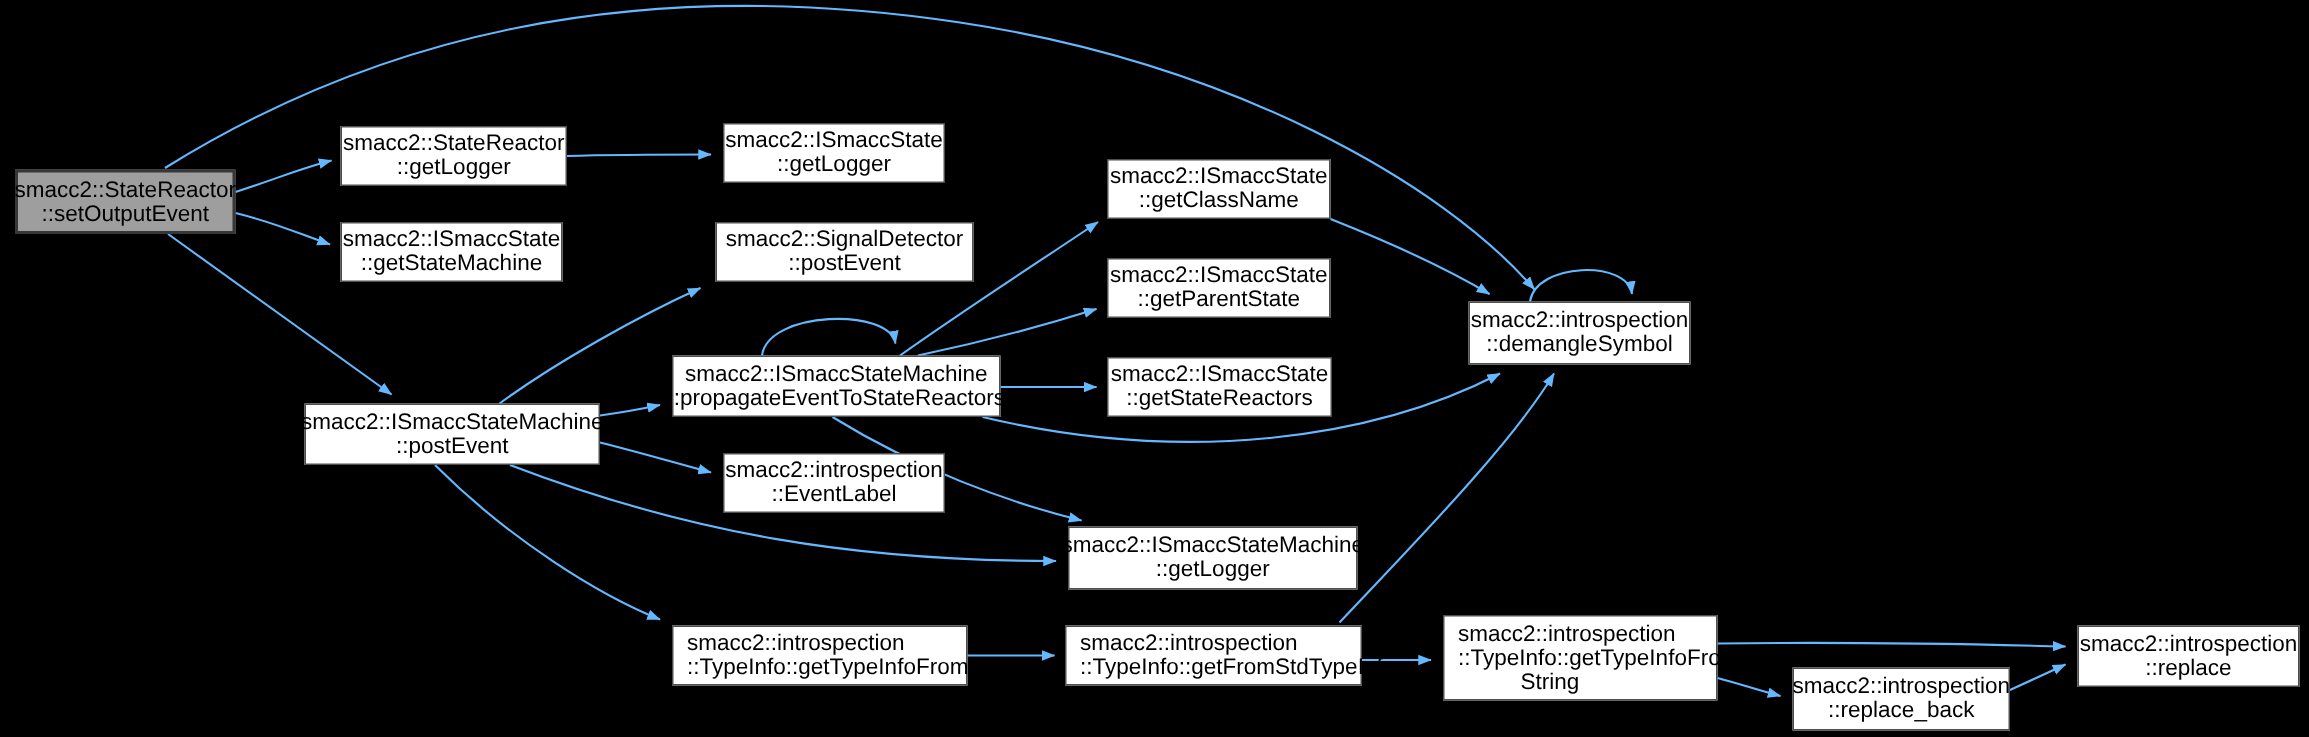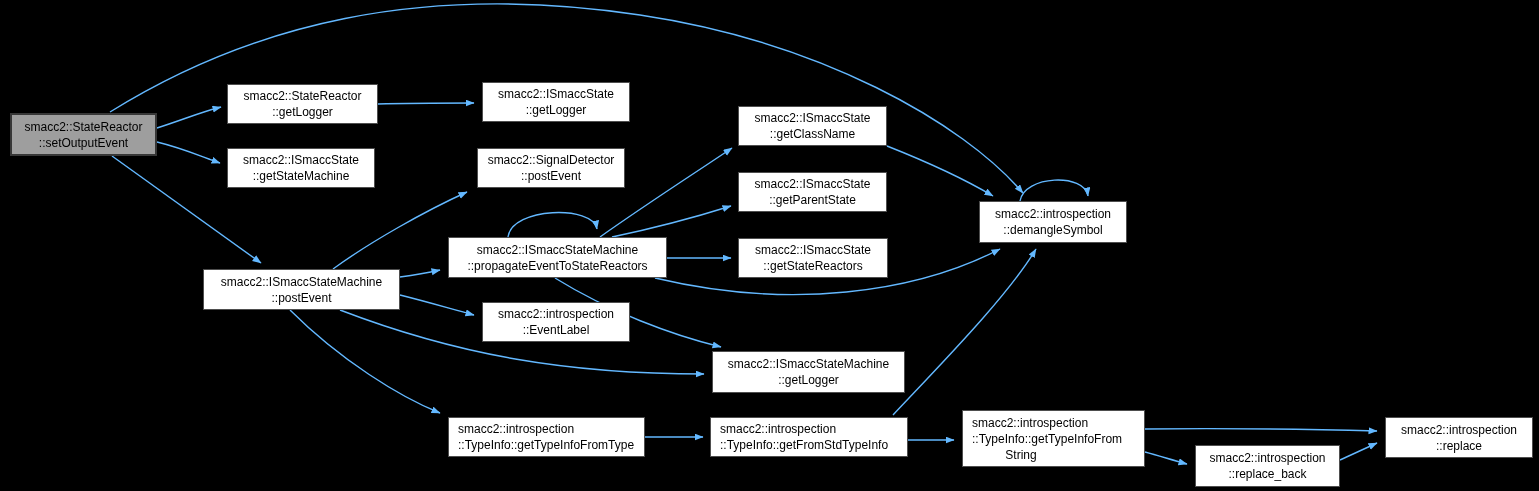--- a/index.html
+++ b/index.html
@@ -10,21 +10,21 @@
     font-family:"Liberation Sans", sans-serif;
     overflow:hidden;
   }
   #edges{position:absolute;left:0;top:0;}
   .node{
     position:absolute;
     box-sizing:border-box;
     background:#ffffff;
     border:1.2px solid #4e4e4e;
     color:#000;
-    font-size:12px;
+    font-size:15px;
     line-height:16px;
     white-space:pre;
     display:flex;
     align-items:center;
     justify-content:center;
     text-align:center;
     cursor:pointer;
   }
   .node.align-left{
     justify-content:flex-start;
@@ -75,21 +75,21 @@
   </svg>
 
   <div class="node highlight" style="left:10px;top:113px;width:147px;height:43px;">smacc2::StateReactor
 ::setOutputEvent</div>
   <div class="node" style="left:227px;top:84px;width:151px;height:40px;">smacc2::StateReactor
 ::getLogger</div>
   <div class="node" style="left:482px;top:82px;width:148px;height:40px;">smacc2::ISmaccState
 ::getLogger</div>
   <div class="node" style="left:227px;top:148px;width:148px;height:40px;">smacc2::ISmaccState
 ::getStateMachine</div>
-  <div class="node" style="left:477px;top:148px;width:148px;height:40px;">smacc2::SignalDetector
+  <div class="node" style="left:477px;top:148px;width:172px;height:40px;">smacc2::SignalDetector
 ::postEvent</div>
   <div class="node" style="left:738px;top:106px;width:149px;height:40px;">smacc2::ISmaccState
 ::getClassName</div>
   <div class="node" style="left:738px;top:172px;width:149px;height:40px;">smacc2::ISmaccState
 ::getParentState</div>
   <div class="node" style="left:448px;top:237px;width:219px;height:41px;">smacc2::ISmaccStateMachine
 ::propagateEventToStateReactors</div>
   <div class="node" style="left:738px;top:238px;width:150px;height:40px;">smacc2::ISmaccState
 ::getStateReactors</div>
   <div class="node" style="left:979px;top:201px;width:148px;height:42px;">smacc2::introspection

